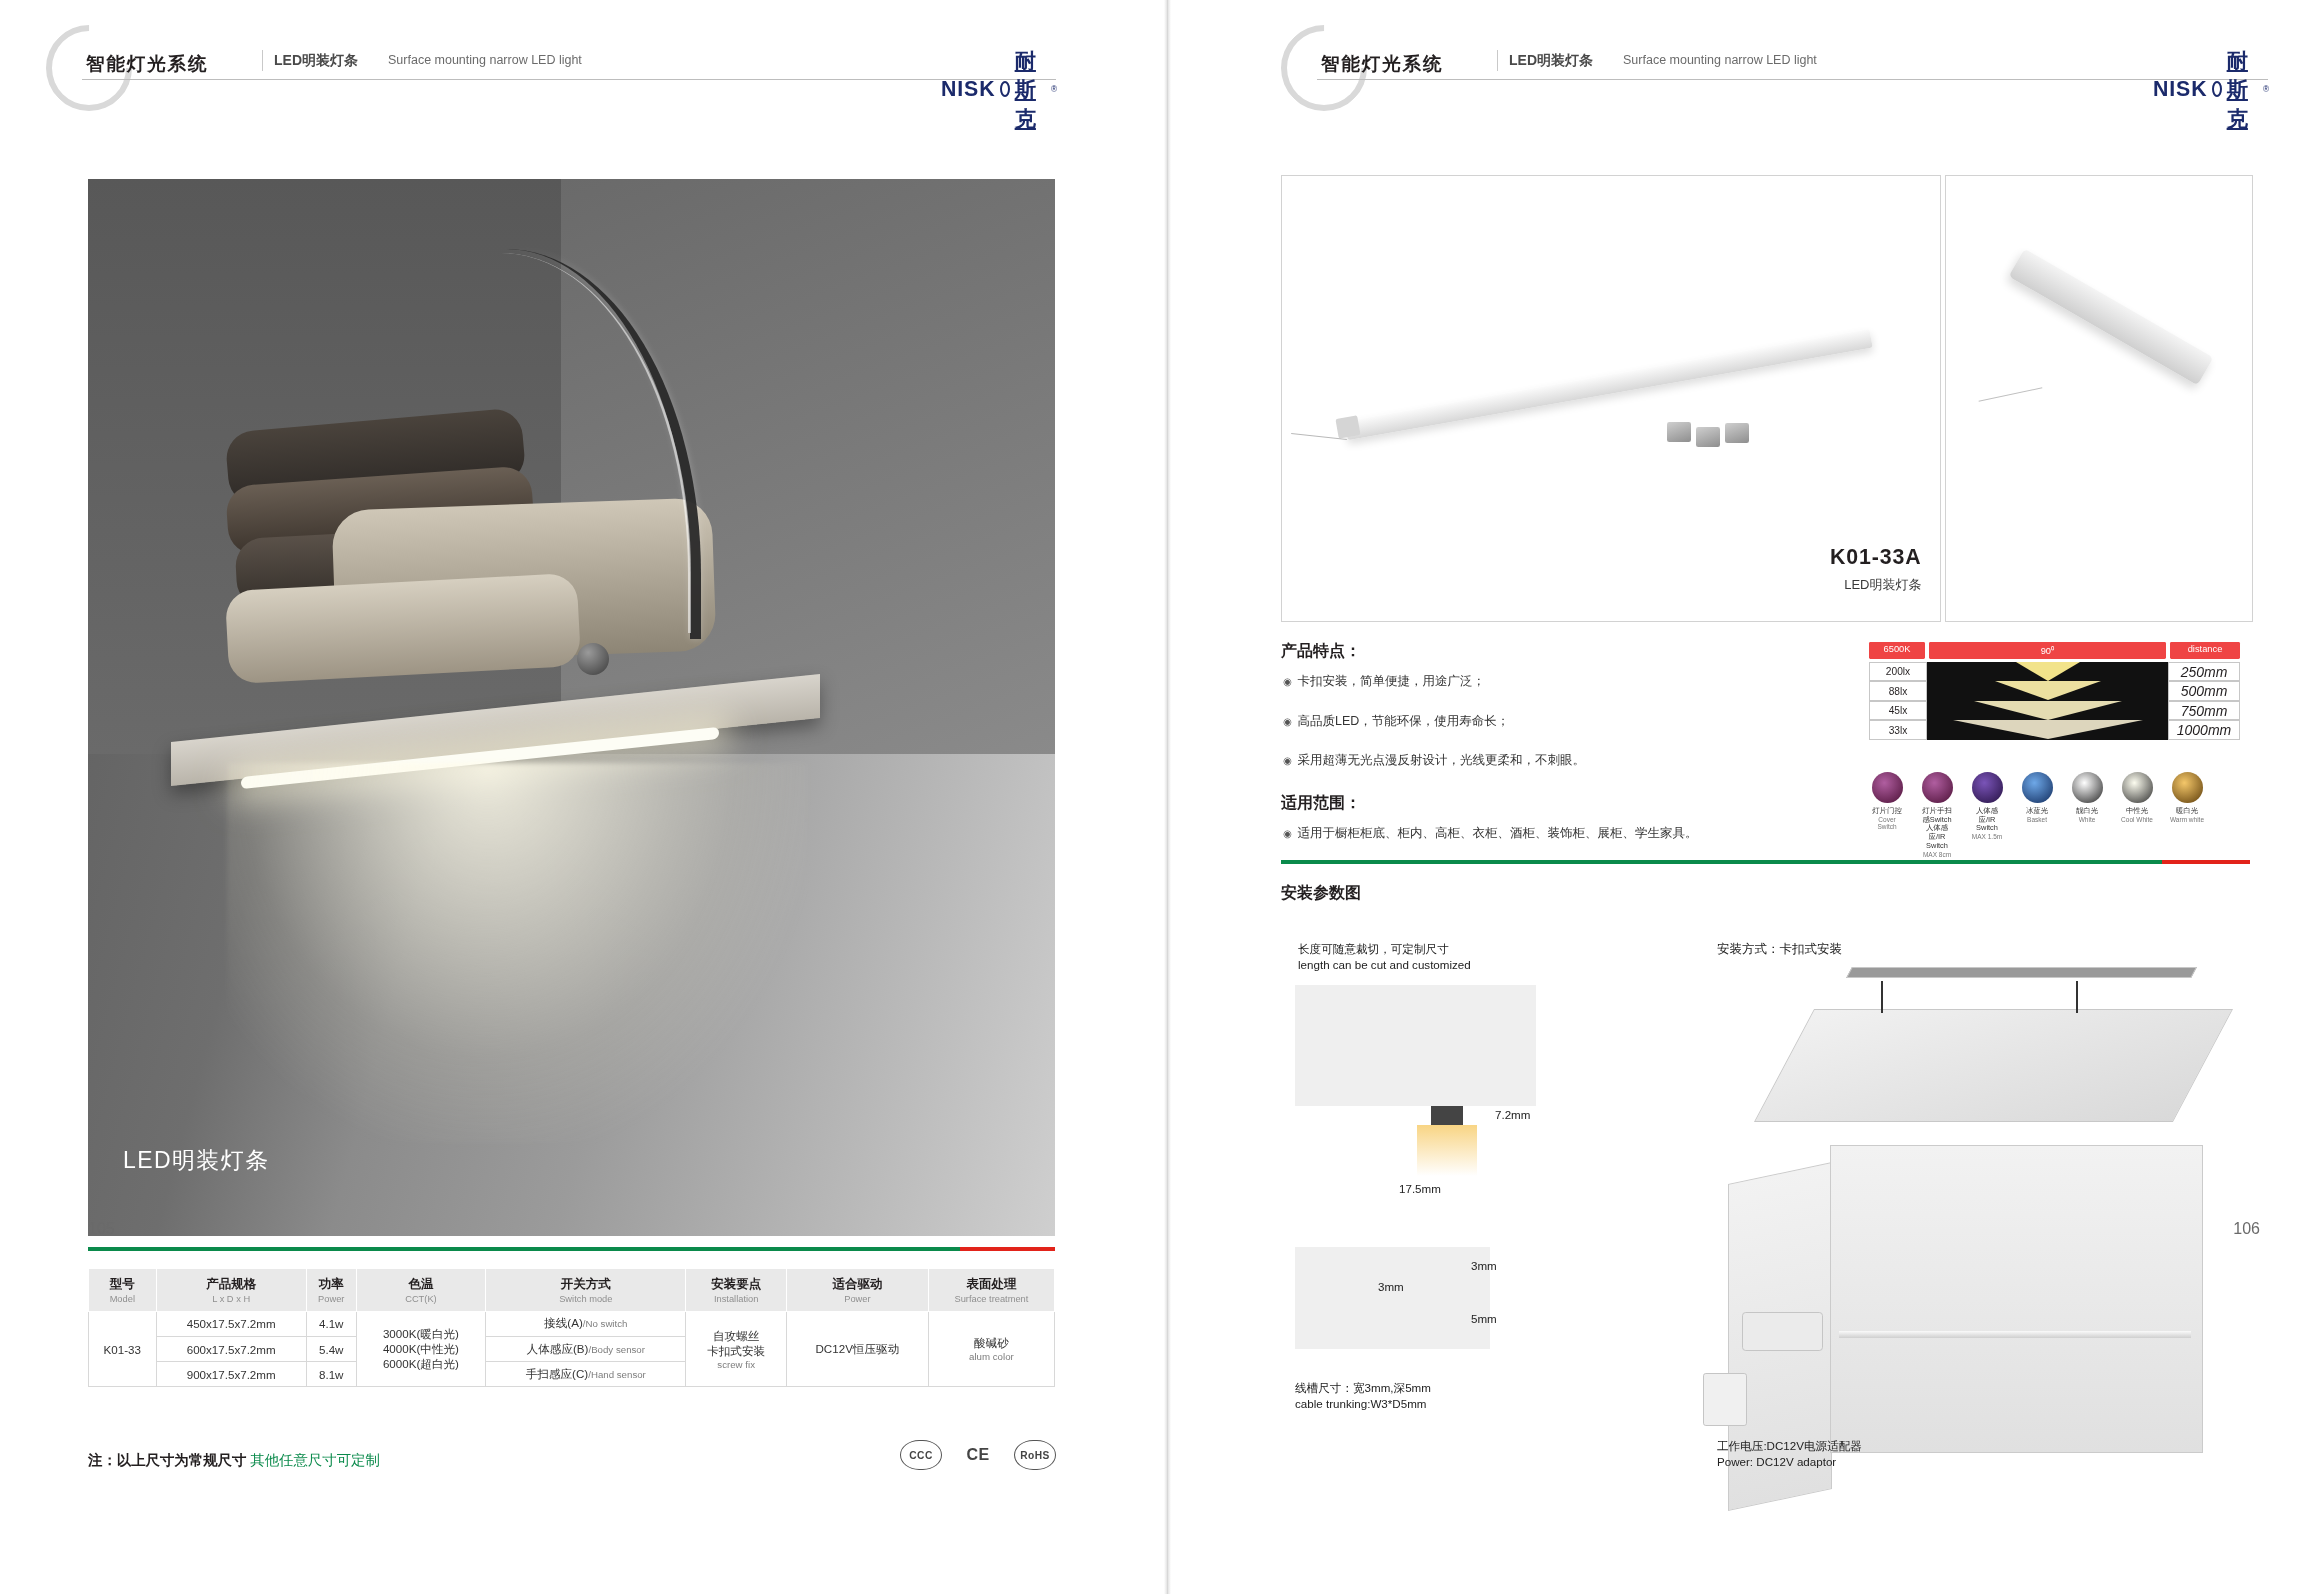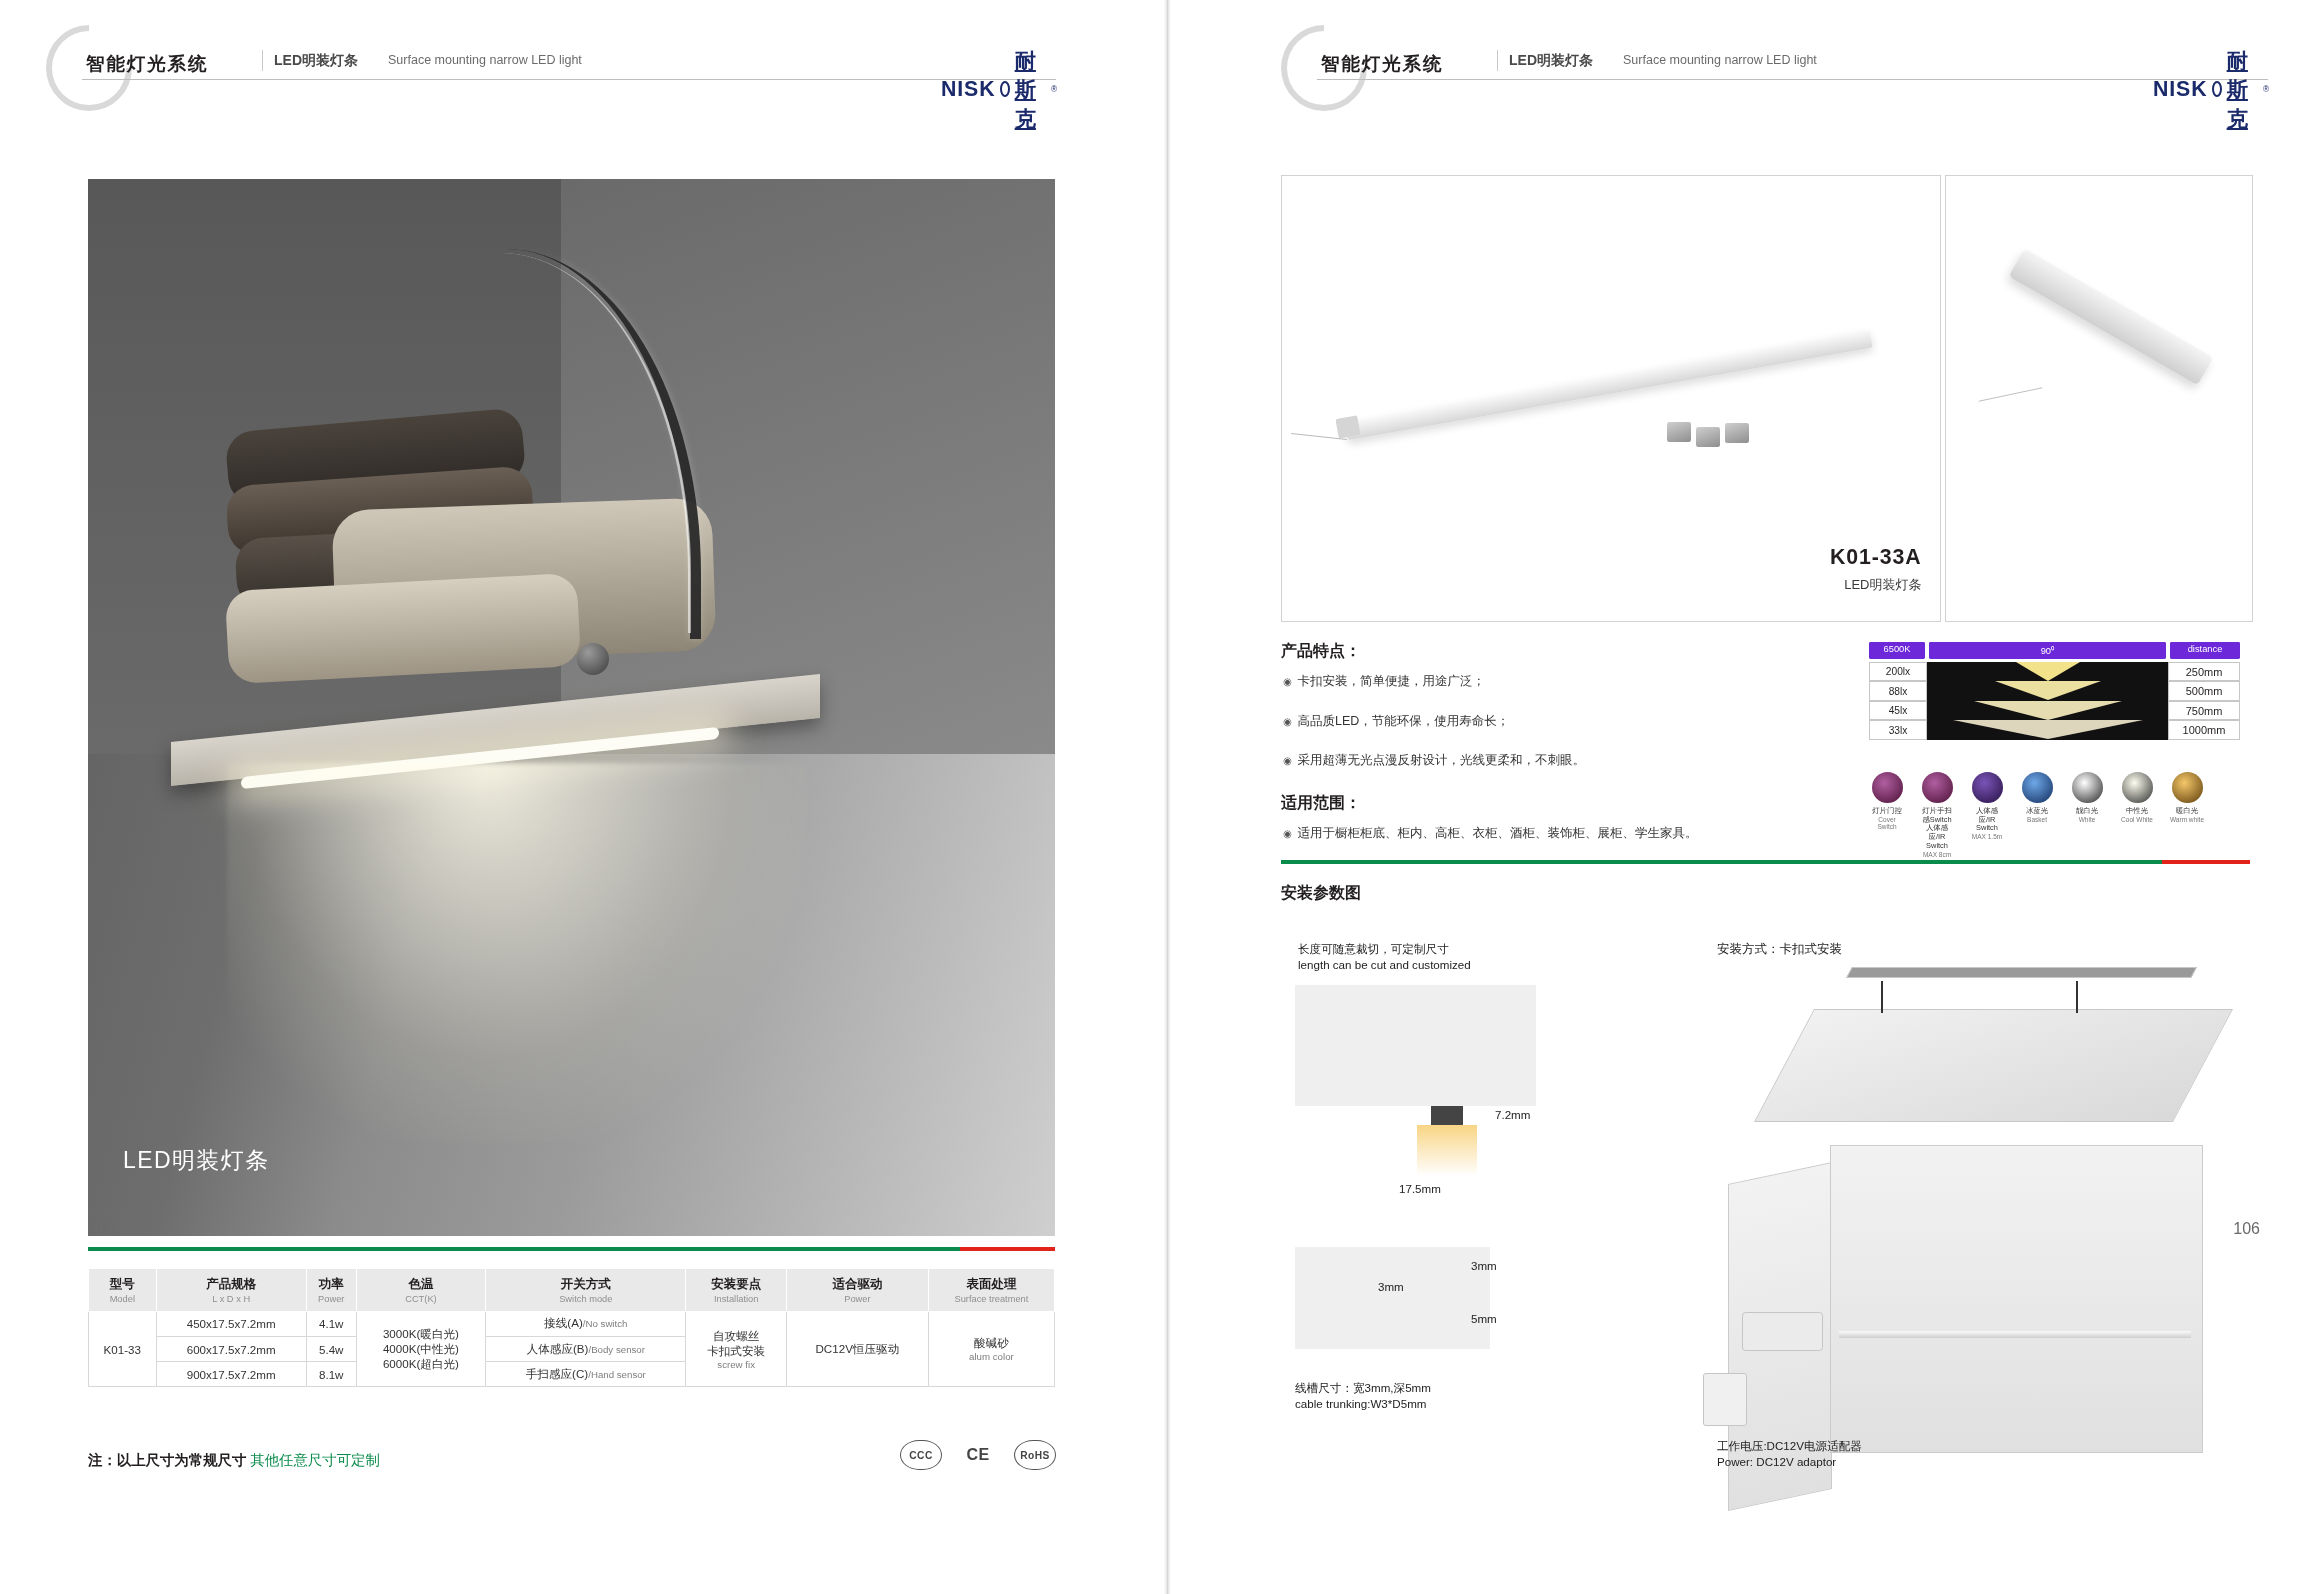--- a/index.html
+++ b/index.html
@@ -89,25 +89,25 @@
   .lamp2{position:absolute;left:56px;top:125px;width:218px;height:32px;
     background:linear-gradient(180deg,#f4f4f4,#cfcfcf);transform:rotate(30deg);border-radius:4.6px;box-shadow:0 5.6px 9.3px rgba(0,0,0,.14);}
   .lamp2wire{position:absolute;left:32px;top:218px;width:65px;height:1.4px;background:#c0c0c0;transform:rotate(-12deg);}
 
   .h-sec{position:absolute;font-size:16px;font-weight:bold;color:#231f20;}
   .bul{position:absolute;font-size:12.5px;color:#333;}
   .bul::before{content:"◉";color:#555;margin-right:5.6px;font-size:10.2px;}
 
   .lxtable{position:absolute;left:1869px;top:642px;width:371px;}
   .lxhead{display:flex;gap:3.7px;margin-bottom:3.2px;}
-  .pill{background:#6d28d9;color:#fff;font-size:9.3px;padding:1.9px 0;text-align:center;border-radius:1.4px;}
+  .pill{background:#ef4444;color:#fff;font-size:9.3px;padding:1.9px 0;text-align:center;border-radius:1.4px;}
   .lxrow{display:flex;align-items:stretch;height:19.5px;}
   .lxl{width:56px;border:0.5px solid #c7c7c7;font-size:10.2px;display:flex;align-items:center;justify-content:center;}
   .lxc{flex:1;position:relative;background:#111;overflow:hidden;}
-  .lxr{width:70px;border:0.5px solid #c7c7c7;font-size:11px;display:flex;align-items:center;justify-content:center;}
+  .lxr{width:70px;border:0.5px solid #c7c7c7;font-size:14px;display:flex;align-items:center;justify-content:center;font-style:italic;}
   .cone{position:absolute;left:50%;top:0;transform:translateX(-50%);border-left:var(--w) solid transparent;border-right:var(--w) solid transparent;border-top:19.5px solid var(--c);}
 
   .icons{position:absolute;left:1869px;top:770px;display:flex;gap:14px;}
   .ic{width:36px;text-align:center;}
   .ic .dot{width:31px;height:31px;border-radius:50%;margin:0 auto 3.7px;}
   .ic .l1{font-size:7.4px;color:#333;line-height:1.2;}
   .ic .l2{font-size:6.5px;color:#777;line-height:1.2;}
 
   .diagbox{position:absolute;background:#efefef;}
   .dimtxt{position:absolute;font-size:11.6px;color:#222;}

